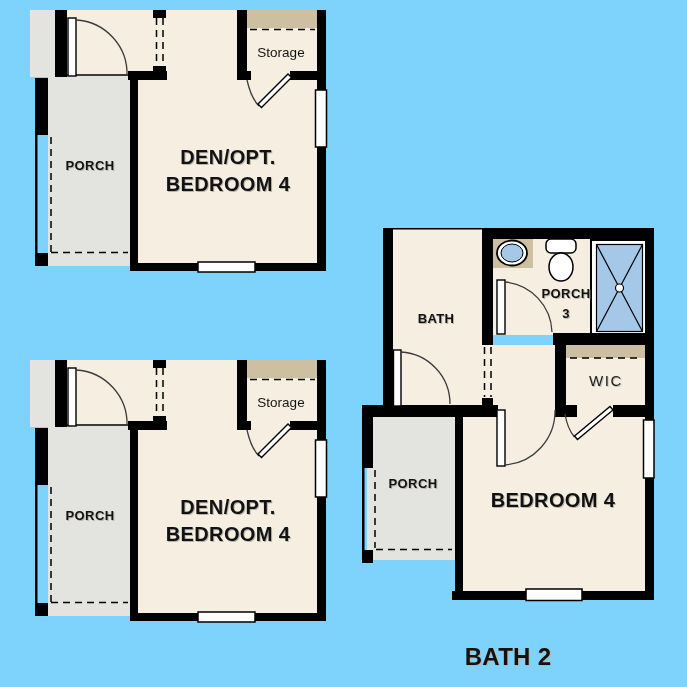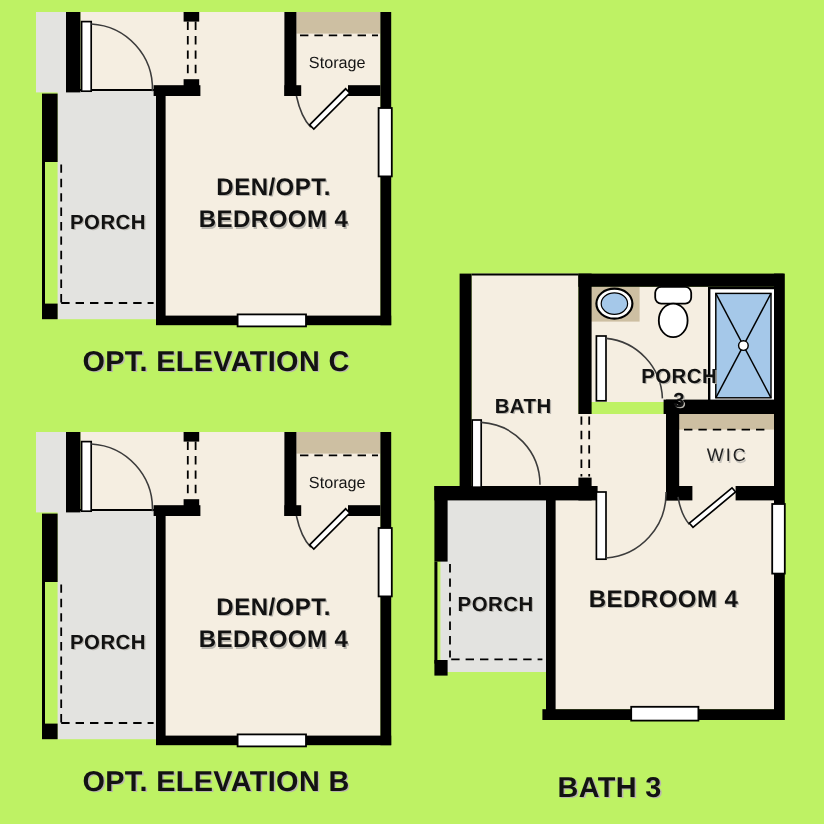--- a/index.html
+++ b/index.html
@@ -1,21 +1,21 @@
 <!DOCTYPE html>
 <html><head>
 <meta charset="utf-8">
 <style>
   html,body{margin:0;padding:0;background:#ffffff;}
-  .stage{position:relative;width:687px;height:687px;background:#bef264;overflow:hidden;
+  .stage{position:relative;width:687px;height:687px;background:#7dd3fc;overflow:hidden;
          font-family:"Liberation Sans", sans-serif;}
   .stage svg{position:absolute;left:0;top:0;}
   .lbl{position:absolute;transform:translate(-50%,-50%);white-space:nowrap;color:#121212;}
   .cap{font-weight:bold;font-size:24px;letter-spacing:0.3px;text-shadow:1.2px 1.2px 0 #b8b5ae;}
-  .room{font-weight:bold;font-size:17px;letter-spacing:0.4px;text-shadow:1px 1px 0 #b8b5ae;margin-top:21px;}
+  .room{font-weight:bold;font-size:13px;letter-spacing:0.4px;text-shadow:1px 1px 0 #b8b5ae;}
   .big{font-weight:bold;font-size:20px;letter-spacing:0.4px;text-shadow:1px 1px 0 #b8b5ae;text-align:center;}
   .small{font-size:13.5px;color:#141414;}
   .wic{font-weight:normal;font-size:15px;letter-spacing:1.6px;color:#222;text-shadow:1px 1px 0 #c4c1ba;}
   .dash{stroke:#000;stroke-width:1.5;stroke-dasharray:7 5;fill:none;}
   .swing{fill:none;stroke:#3c3c3c;stroke-width:1.3;}
   .leaf{fill:#ffffff;stroke:#000;stroke-width:1.4;}
   .win{fill:#ffffff;stroke:#000;stroke-width:1.5;}
   .wall{fill:#000;}
 </style>
 </head>
@@ -150,29 +150,27 @@
       <path class="swing" d="M 565 414 Q 567.5 429 574.5 437"></path>
       <path class="leaf" d="M 574.5 436 L 610 406.5 L 613 410 L 577.5 439.5 Z"></path>
     </g>
   </g>
 </svg>
 
 <div class="lbl small" style="left:281px;top:52px;">Storage</div>
 <div class="lbl room" style="left:90px;top:165px;">PORCH</div>
 <div class="lbl big" style="left:228px;top:157px;">DEN/OPT.</div>
 <div class="lbl big" style="left:228px;top:184px;">BEDROOM 4</div>
-<div class="lbl cap" style="left:180px;top:302px;">OPT. ELEVATION C</div>
 
 <div class="lbl small" style="left:281px;top:402px;">Storage</div>
 <div class="lbl room" style="left:90px;top:515px;">PORCH</div>
 <div class="lbl big" style="left:228px;top:507px;">DEN/OPT.</div>
 <div class="lbl big" style="left:228px;top:534px;">BEDROOM 4</div>
-<div class="lbl cap" style="left:180px;top:652px;">OPT. ELEVATION B</div>
 
 <div class="lbl room" style="left:436px;top:318px;">BATH</div>
 <div class="lbl room" style="left:566px;top:293px;">PORCH</div>
 <div class="lbl room" style="left:566px;top:313px;">3</div>
 <div class="lbl wic" style="left:606px;top:380px;">WIC</div>
 <div class="lbl room" style="left:413px;top:483px;">PORCH</div>
 <div class="lbl big" style="left:553px;top:500px;">BEDROOM 4</div>
-<div class="lbl cap" style="left:508px;top:657px;">BATH 3</div>
+<div class="lbl cap" style="left:508px;top:657px;">BATH 2</div>
 
 </div>
 
 </body></html>

